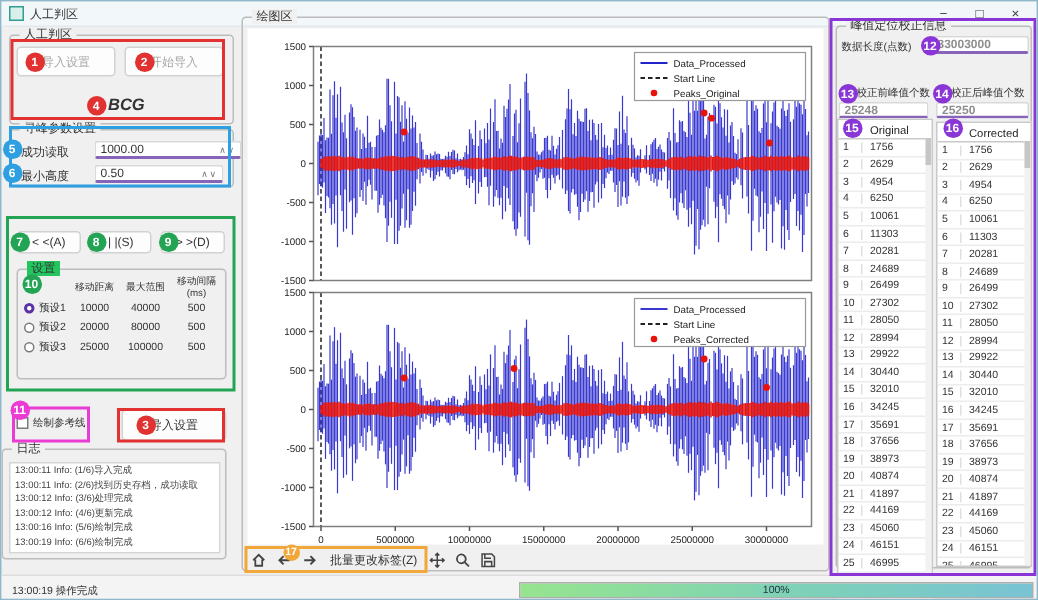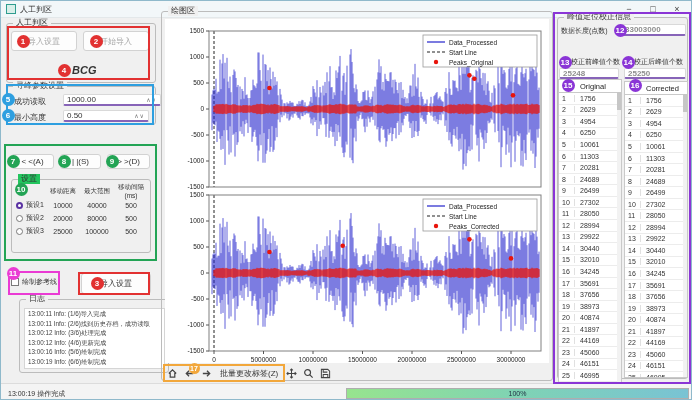--- a/index.html
+++ b/index.html
@@ -139,21 +139,21 @@
           <span class="pr-v">100000</span>
           <span class="pr-v">500</span>
         </div>
       </div>
   </div>
 
   <span class="checkbox" style="left:10px;top:277px;"></span>
   <div class="lbl small" style="left:21px;top:276px;">绘制参考线</div>
   <div class="btn" style="left:80px;top:272px;width:70px;height:21px;">导入设置</div>
 
-  <div class="gb" style="left:18px;top:298px;width:150px;height:74px;">
+  <div class="gb" style="left:0;top:298px;width:150px;height:74px;">
     <span class="gb-label">日志</span>
     <div class="logbox" style="left:4px;top:8px;width:141px;height:61px;" id="log-area">
         <div class="logline">13:00:11 Info: (1/6)导入完成</div>
         <div class="logline">13:00:11 Info: (2/6)找到历史存档，成功读取</div>
         <div class="logline">13:00:12 Info: (3/6)处理完成</div>
         <div class="logline">13:00:12 Info: (4/6)更新完成</div>
         <div class="logline">13:00:16 Info: (5/6)绘制完成</div>
         <div class="logline">13:00:19 Info: (6/6)绘制完成</div>
       </div>
   </div>

